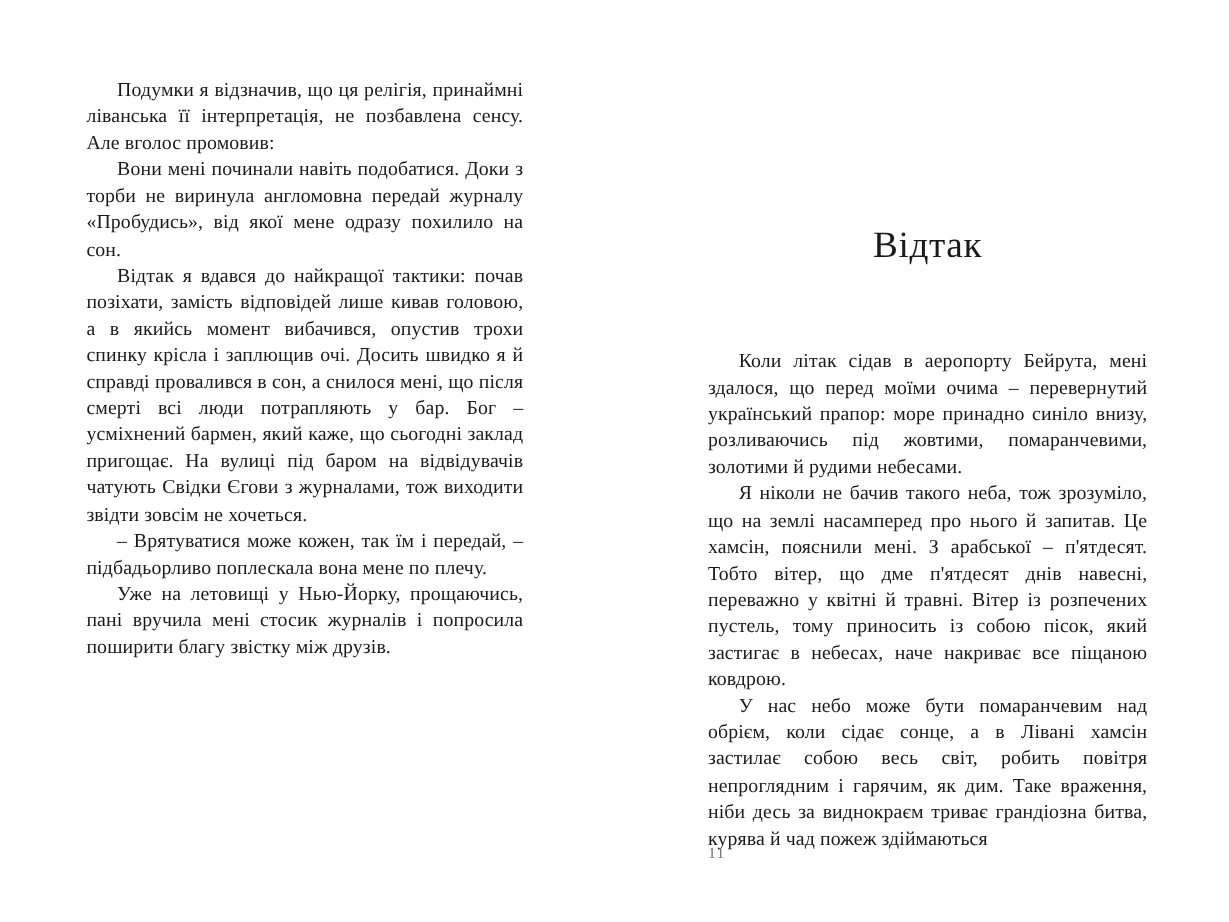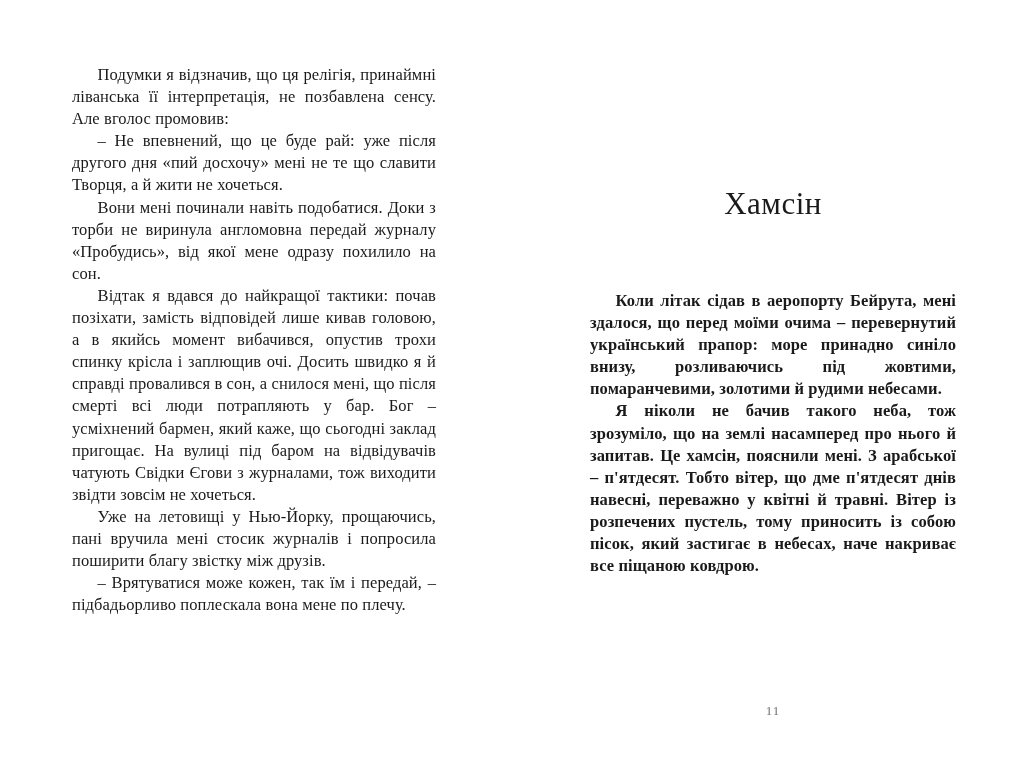--- a/index.html
+++ b/index.html
@@ -32,21 +32,20 @@
   .text-block {
     position: absolute;
     left: 0;
     right: 0;
   }
   .page-left .text-block {
     top: 64px;
   }
   .page-right .text-block {
     top: 290px;
-    font-weight: bold;
   }
   p.para {
     margin: 0;
     font-size: 16.5px;
     line-height: 22.1px;
     text-align: justify;
     text-indent: 1.55em;
     letter-spacing: 0.1px;
     hyphens: auto;
     -webkit-hyphens: auto;
@@ -60,44 +59,44 @@
     font-size: 31px;
     font-weight: 400;
     letter-spacing: 0.5px;
     margin: 0;
   }
   .page-number {
     position: absolute;
     bottom: 49px;
     left: 0;
     right: 0;
-    text-align: center;
+    text-align: left;
     font-size: 13px;
     letter-spacing: 1px;
     color: #737373;
   }
 </style>
 </head>
 <body>
 
 <div class="spread">
 
   <div class="page page-left">
     <div class="text-block">
       <p class="para" lang="uk">Подумки я відзначив, що ця релігія, принаймні ліванська її інтерпретація, не позбавлена сенсу. Але вголос промовив:</p>
-      <p class="para" lang="uk">– Не впевнений, що це буде рай: уже після другого дня «пий досхочу» мені не те що славити Творця, а й жити не хочеться.</p>
       <p class="para" lang="uk">Вони мені починали навіть подобатися. Доки з торби не виринула англомовна передай журналу «Пробудись», від якої мене одразу похилило на сон.</p>
       <p class="para" lang="uk">Відтак я вдався до найкращої тактики: почав позіхати, замість відповідей лише кивав головою, а в якийсь момент вибачився, опустив трохи спинку крісла і заплющив очі. Досить швидко я й справді провалився в сон, а снилося мені, що після смерті всі люди потрапляють у бар. Бог – усміхнений бармен, який каже, що сьогодні заклад пригощає. На вулиці під баром на відвідувачів чатують Свідки Єгови з журналами, тож виходити звідти зовсім не хочеться.</p>
+      <p class="para" lang="uk">– Врятуватися може кожен, так їм і передай, – підбадьорливо поплескала вона мене по плечу.</p>
       <p class="para" lang="uk">Уже на летовищі у Нью-Йорку, прощаючись, пані вручила мені стосик журналів і попросила поширити благу звістку між друзів.</p>
-      <p class="para" lang="uk">– Врятуватися може кожен, так їм і передай, – підбадьорливо поплескала вона мене по плечу.</p>
     </div>
   </div>
 
   <div class="page page-right">
-    <h1 class="chapter-title">Хамсін</h1>
+    <h1 class="chapter-title">Відтак</h1>
     <div class="text-block">
       <p class="para" lang="uk">Коли літак сідав в аеропорту Бейрута, мені здалося, що перед моїми очима – перевернутий український прапор: море принадно синіло внизу, розливаючись під жовтими, помаранчевими, золотими й рудими небесами.</p>
       <p class="para" lang="uk">Я ніколи не бачив такого неба, тож зрозуміло, що на землі насамперед про нього й запитав. Це хамсін, пояснили мені. З арабської – п'ятдесят. Тобто вітер, що дме п'ятдесят днів навесні, переважно у квітні й травні. Вітер із розпечених пустель, тому приносить із собою пісок, який застигає в небесах, наче накриває все піщаною ковдрою.</p>
+      <p class="para" lang="uk">У нас небо може бути помаранчевим над обрієм, коли сідає сонце, а в Лівані хамсін застилає собою весь світ, робить повітря непроглядним і гарячим, як дим. Таке враження, ніби десь за виднокраєм триває грандіозна битва, курява й чад пожеж здіймаються</p>
     </div>
     <div class="page-number">11</div>
   </div>
 
 </div>
 
 </body></html>

